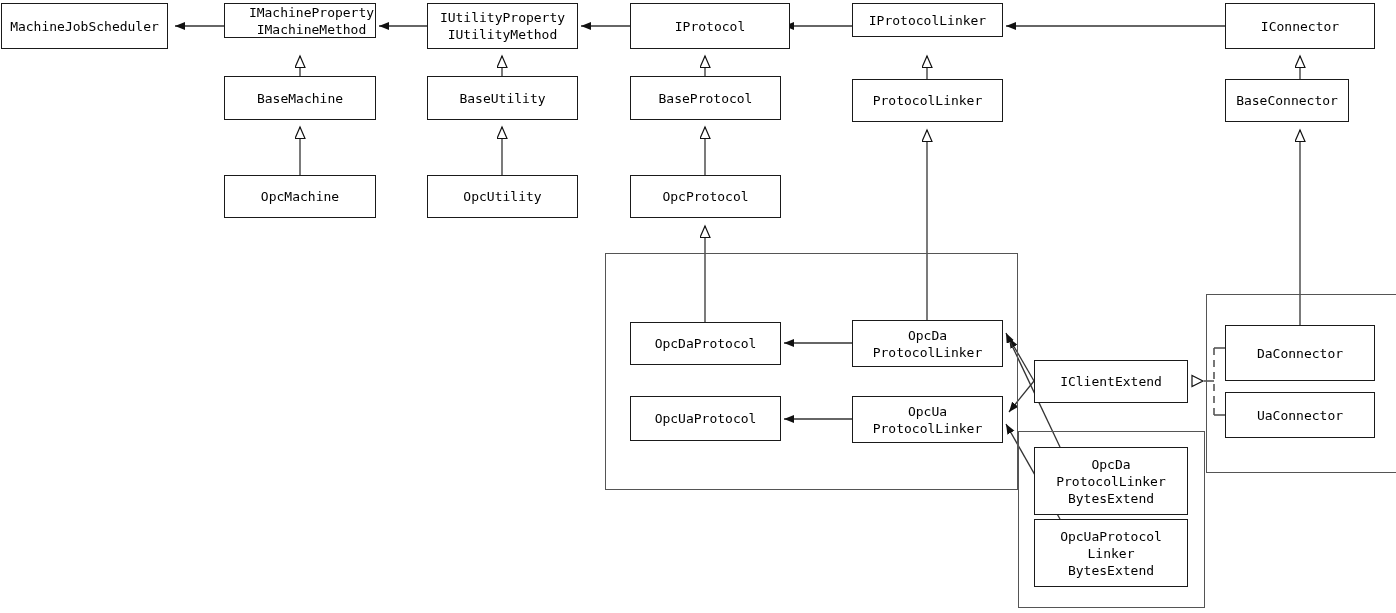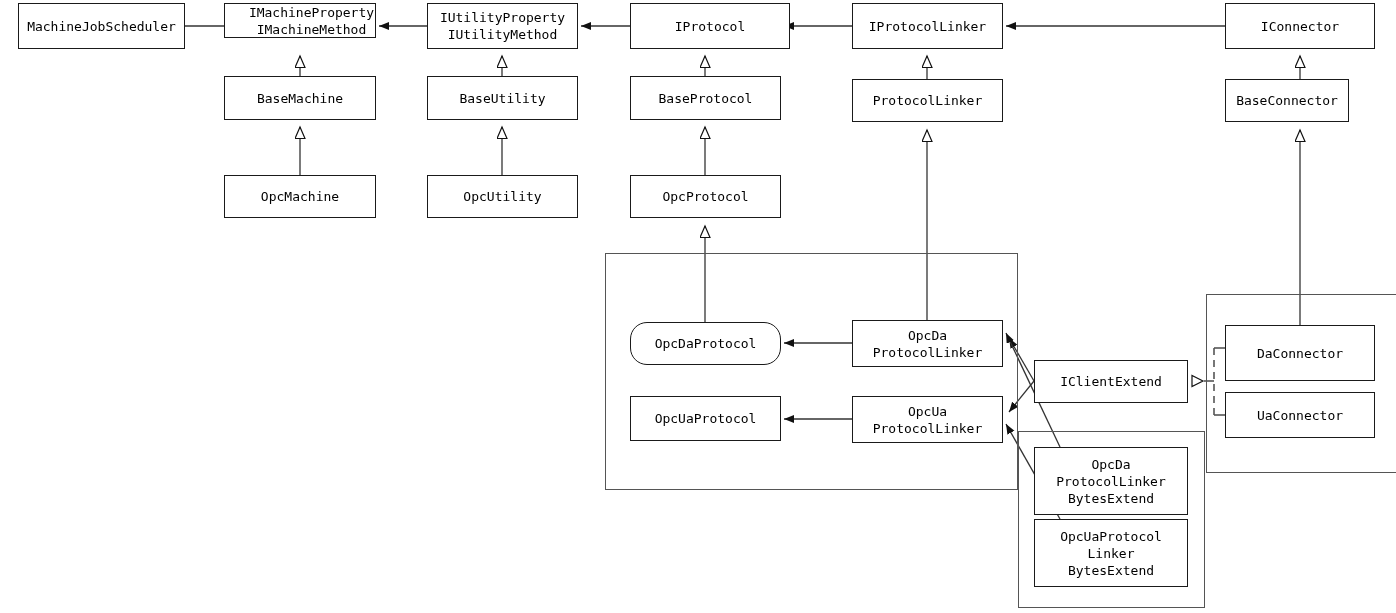--- a/index.html
+++ b/index.html
@@ -111,21 +111,21 @@
     <g stroke="#555555" stroke-width="1.6" fill="none">
       <path d="M1214,348 L1225,348"></path>
       <path d="M1214,415 L1225,415"></path>
       <path d="M1214,381 L1204,381"></path>
     </g>
     <g stroke="#111111" stroke-width="1.2" fill="#ffffff">
       <path d="M1203,381 L1192,375.5 L1192,386.5 z"></path>
     </g>
   </svg>
 
-  <div class="node" style="left:18px; top:3px; width:167px; height:46px;">
+  <div class="node" style="left:1px; top:3px; width:167px; height:46px;">
     <span class="node-label">MachineJobScheduler</span>
   </div>
 
   <div class="node" style="left:224px; top:3px; width:152px; height:35px;padding-left:23px;">
     <span class="node-label">IMachineProperty
 IMachineMethod</span>
   </div>
 
   <div class="node" style="left:224px; top:76px; width:152px; height:44px;">
     <span class="node-label">BaseMachine</span>
@@ -153,37 +153,37 @@
   </div>
 
   <div class="node" style="left:630px; top:76px; width:151px; height:44px;">
     <span class="node-label">BaseProtocol</span>
   </div>
 
   <div class="node" style="left:630px; top:175px; width:151px; height:43px;">
     <span class="node-label">OpcProtocol</span>
   </div>
 
-  <div class="node" style="left:852px; top:3px; width:151px; height:46px;">
+  <div class="node" style="left:852px; top:3px; width:151px; height:34px;">
     <span class="node-label">IProtocolLinker</span>
   </div>
 
   <div class="node" style="left:852px; top:79px; width:151px; height:43px;">
     <span class="node-label">ProtocolLinker</span>
   </div>
 
   <div class="node" style="left:1225px; top:3px; width:150px; height:46px;">
     <span class="node-label">IConnector</span>
   </div>
 
   <div class="node" style="left:1225px; top:79px; width:124px; height:43px;">
     <span class="node-label">BaseConnector</span>
   </div>
 
-  <div class="node" style="left:630px; top:322px; width:151px; height:43px;border-radius:17px;">
+  <div class="node" style="left:630px; top:322px; width:151px; height:43px;">
     <span class="node-label">OpcDaProtocol</span>
   </div>
 
   <div class="node" style="left:630px; top:396px; width:151px; height:45px;">
     <span class="node-label">OpcUaProtocol</span>
   </div>
 
   <div class="node" style="left:852px; top:320px; width:151px; height:47px;">
     <span class="node-label">OpcDa
 ProtocolLinker</span>

